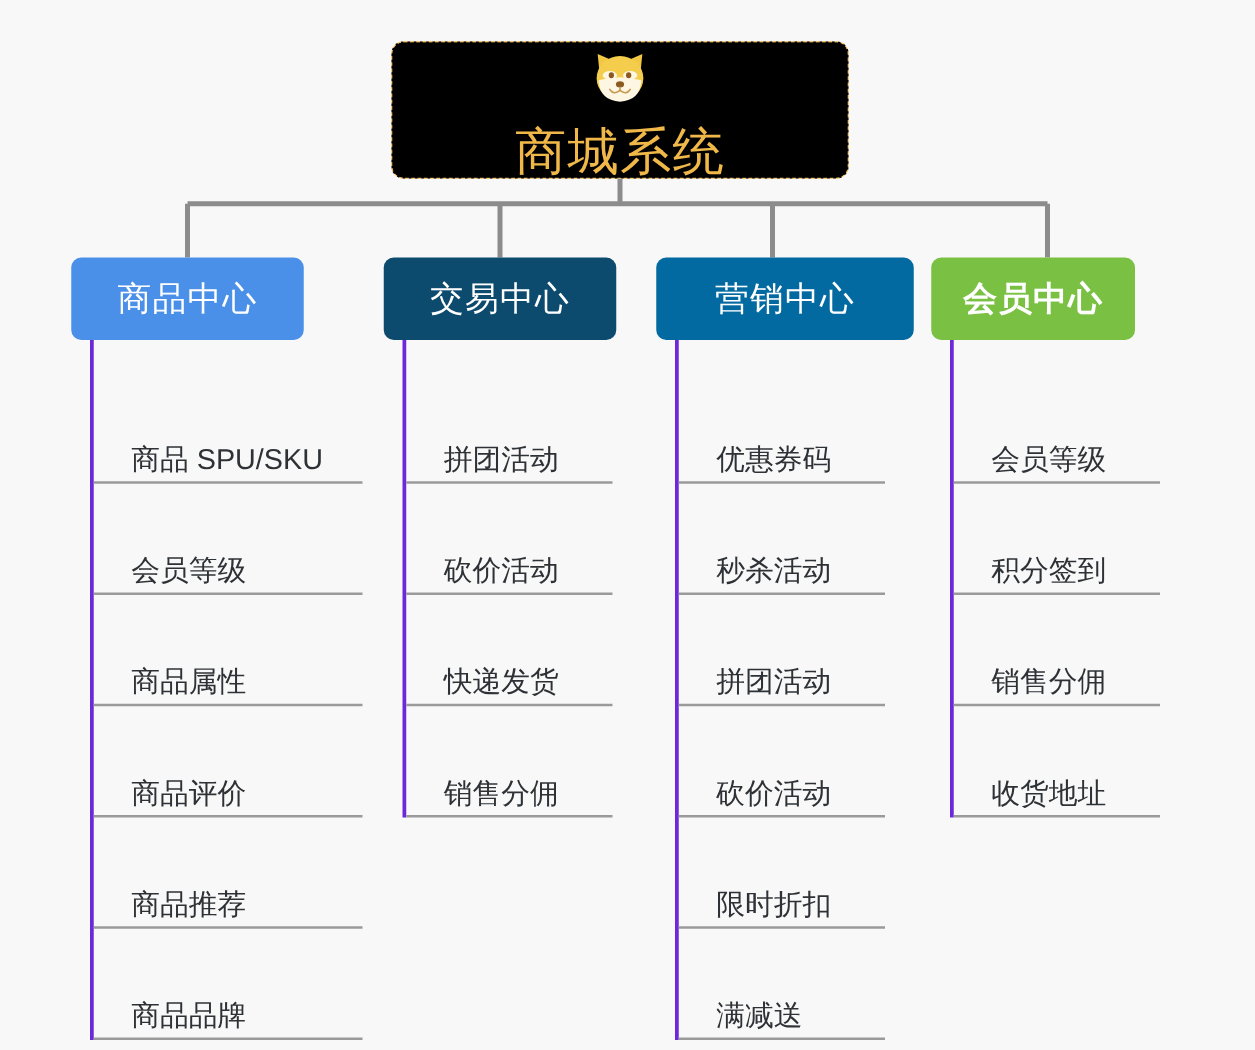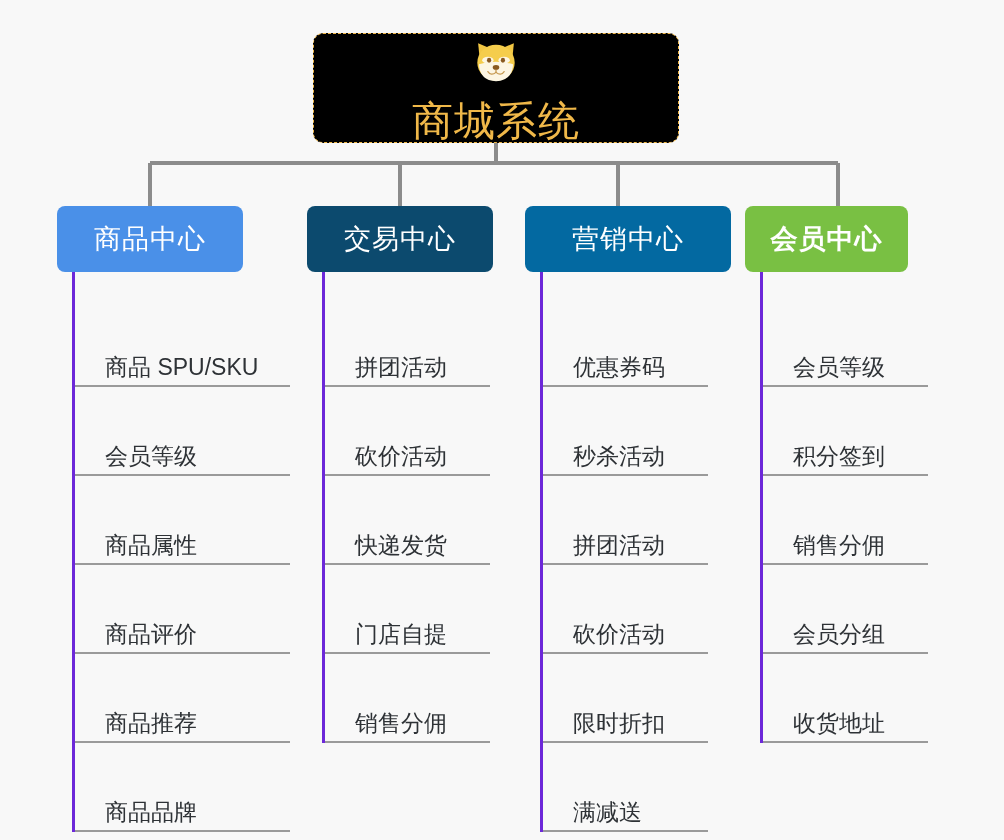--- a/index.html
+++ b/index.html
@@ -217,24 +217,20 @@
       </div>
       <div class="leaf">
         <span class="leaf-label">砍价活动</span>
         <span class="leaf-rule"></span>
       </div>
       <div class="leaf">
         <span class="leaf-label">快递发货</span>
         <span class="leaf-rule"></span>
       </div>
       <div class="leaf">
-        <span class="leaf-label">门店自提</span>
-        <span class="leaf-rule"></span>
-      </div>
-      <div class="leaf">
         <span class="leaf-label">销售分佣</span>
         <span class="leaf-rule"></span>
       </div>
     </div>
   </div>
 
   <div class="column" id="col-2">
     <div class="col-head">营销中心</div>
     <div class="col-items">
       <div class="leaf">
@@ -273,23 +269,19 @@
       </div>
       <div class="leaf">
         <span class="leaf-label">积分签到</span>
         <span class="leaf-rule"></span>
       </div>
       <div class="leaf">
         <span class="leaf-label">销售分佣</span>
         <span class="leaf-rule"></span>
       </div>
       <div class="leaf">
-        <span class="leaf-label">会员分组</span>
-        <span class="leaf-rule"></span>
-      </div>
-      <div class="leaf">
         <span class="leaf-label">收货地址</span>
         <span class="leaf-rule"></span>
       </div>
     </div>
   </div>
 
 </div>
 
 </body></html>

